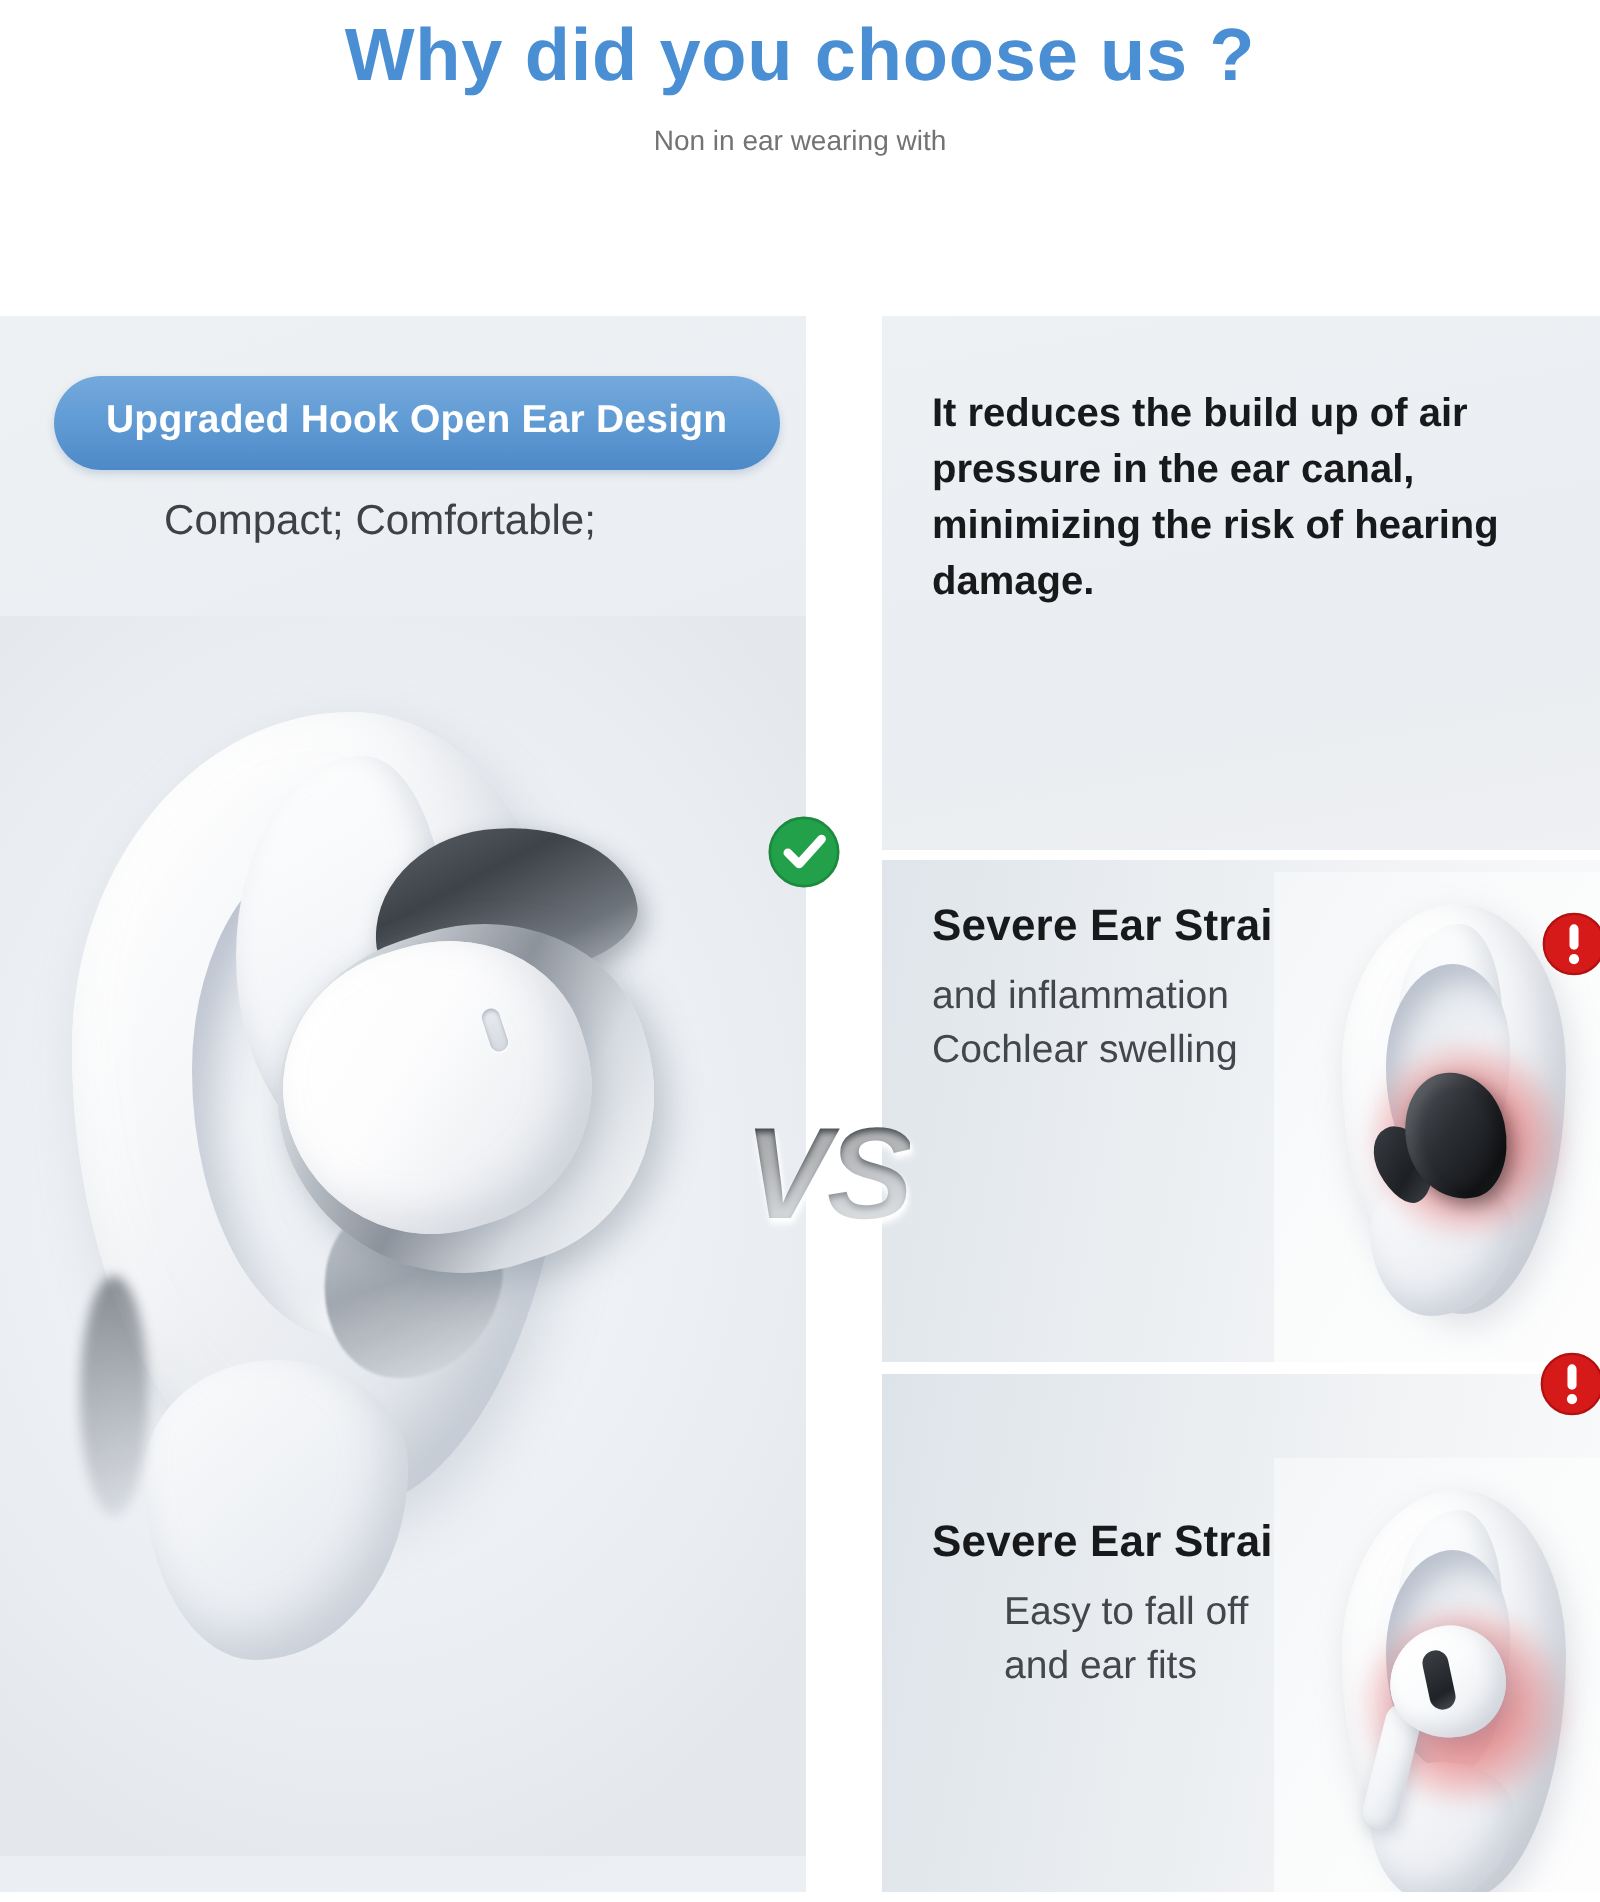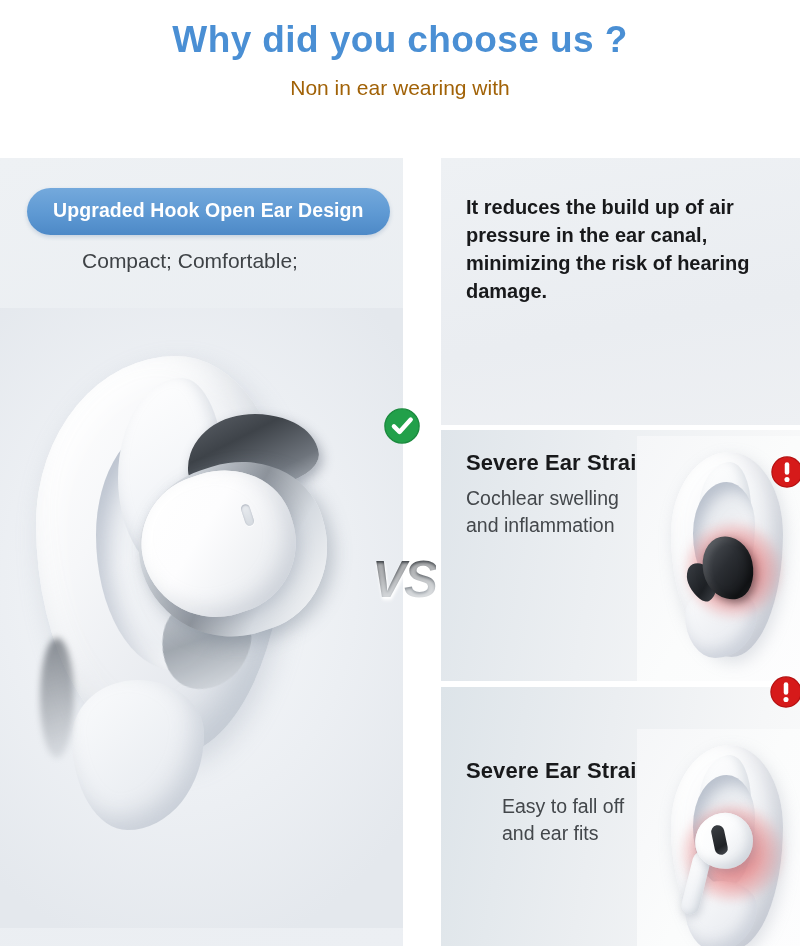--- a/index.html
+++ b/index.html
@@ -19,33 +19,33 @@
   .header {
     position: absolute;
     left: 0; top: 0;
     width: 800px;
     height: 152px;
     background: #ffffff;
     text-align: center;
   }
   .title {
     margin: 0;
-    padding-top: 18px;
+    padding-top: 6px;
     font-size: 37px;
     font-weight: bold;
     letter-spacing: 0.4px;
     color: #4a8fd4;
     line-height: 1.18;
   }
   .subtitle {
     margin: 0;
     padding-top: 11px;
-    font-size: 21px;
+    font-size: 14px;
     font-weight: 400;
-    color: #a16207;
+    color: #737373;
     line-height: 1.42;
   }
   .subtitle .sub-line { display: block; }
 
   
   .compare {
     position: absolute;
     left: 0;
     top: 158px;
     width: 672px;
@@ -224,21 +224,21 @@
     background: linear-gradient(160deg, rgba(80,86,94,0.65) 0%, rgba(150,158,168,0.18) 100%);
     filter: blur(3px);
   }
 
   
   .vs-badge {
     position: absolute;
     left: 372px;
     top: 396px;
     z-index: 9;
-    font-size: 51px;
+    font-size: 65px;
     font-weight: bold;
     font-style: italic;
     letter-spacing: -2px;
     line-height: 1;
     background: linear-gradient(170deg, #2f3337 0%, #55595e 38%, #9aa0a6 70%, #c9ced3 100%);
     -webkit-background-clip: text;
     background-clip: text;
     color: transparent;
     -webkit-text-fill-color: transparent;
     text-shadow: 0 2px 3px rgba(255,255,255,0.55);
@@ -473,22 +473,22 @@
         <span>It reduces the build up of air</span>
         <span>pressure in the ear canal,</span>
         <span>minimizing the risk of hearing</span>
         <span>damage.</span>
       </div>
     </div>
 
     <div class="panel panel-b">
       <div class="panel-heading h-b">Severe Ear Strain</div>
       <div class="panel-sub s-b">
+        <span class="s-line">and inflammation</span>
         <span class="s-line">Cochlear swelling</span>
-        <span class="s-line">and inflammation</span>
       </div>
       <div class="photo-ear pe-b">
         <div class="pe-bg"></div>
         <div class="mini-ear"></div>
         <div class="mini-ridge"></div>
         <div class="mini-inner"></div>
         <div class="mini-lobe"></div>
         <div class="red-glow glow-b"></div>
         <div class="bud-black-tip"></div>
         <div class="bud-black"></div>

